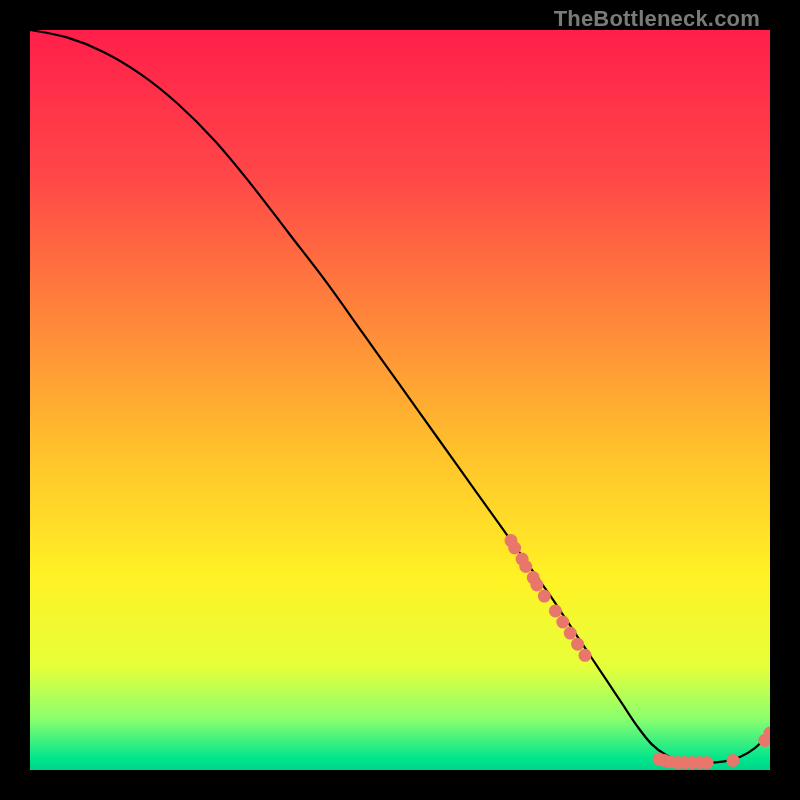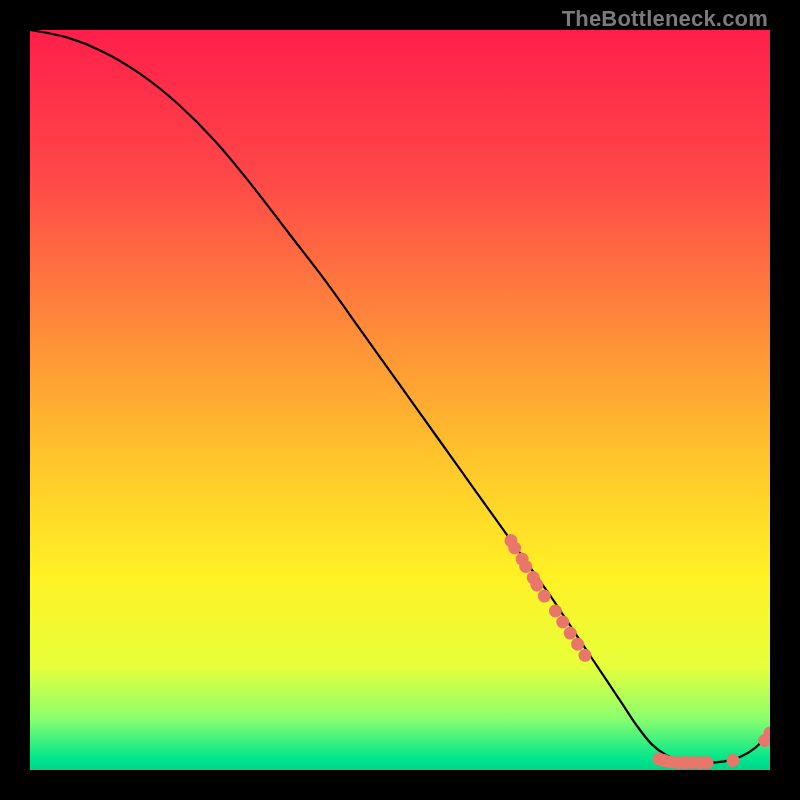--- a/index.html
+++ b/index.html
@@ -13,21 +13,21 @@
   .plot-area {
     position: absolute;
     left: 30px;
     top: 30px;
     width: 740px;
     height: 740px;
   }
   .watermark {
     position: absolute;
     top: 6px;
-    right: 32px;
+    right: 40px;
     font-family: Arial, Helvetica, sans-serif;
     font-size: 22px;
     font-weight: 600;
     color: #7a7a7a;
     letter-spacing: 0.2px;
   }
   svg { display: block; }
 </style>
 </head>
 <body>

